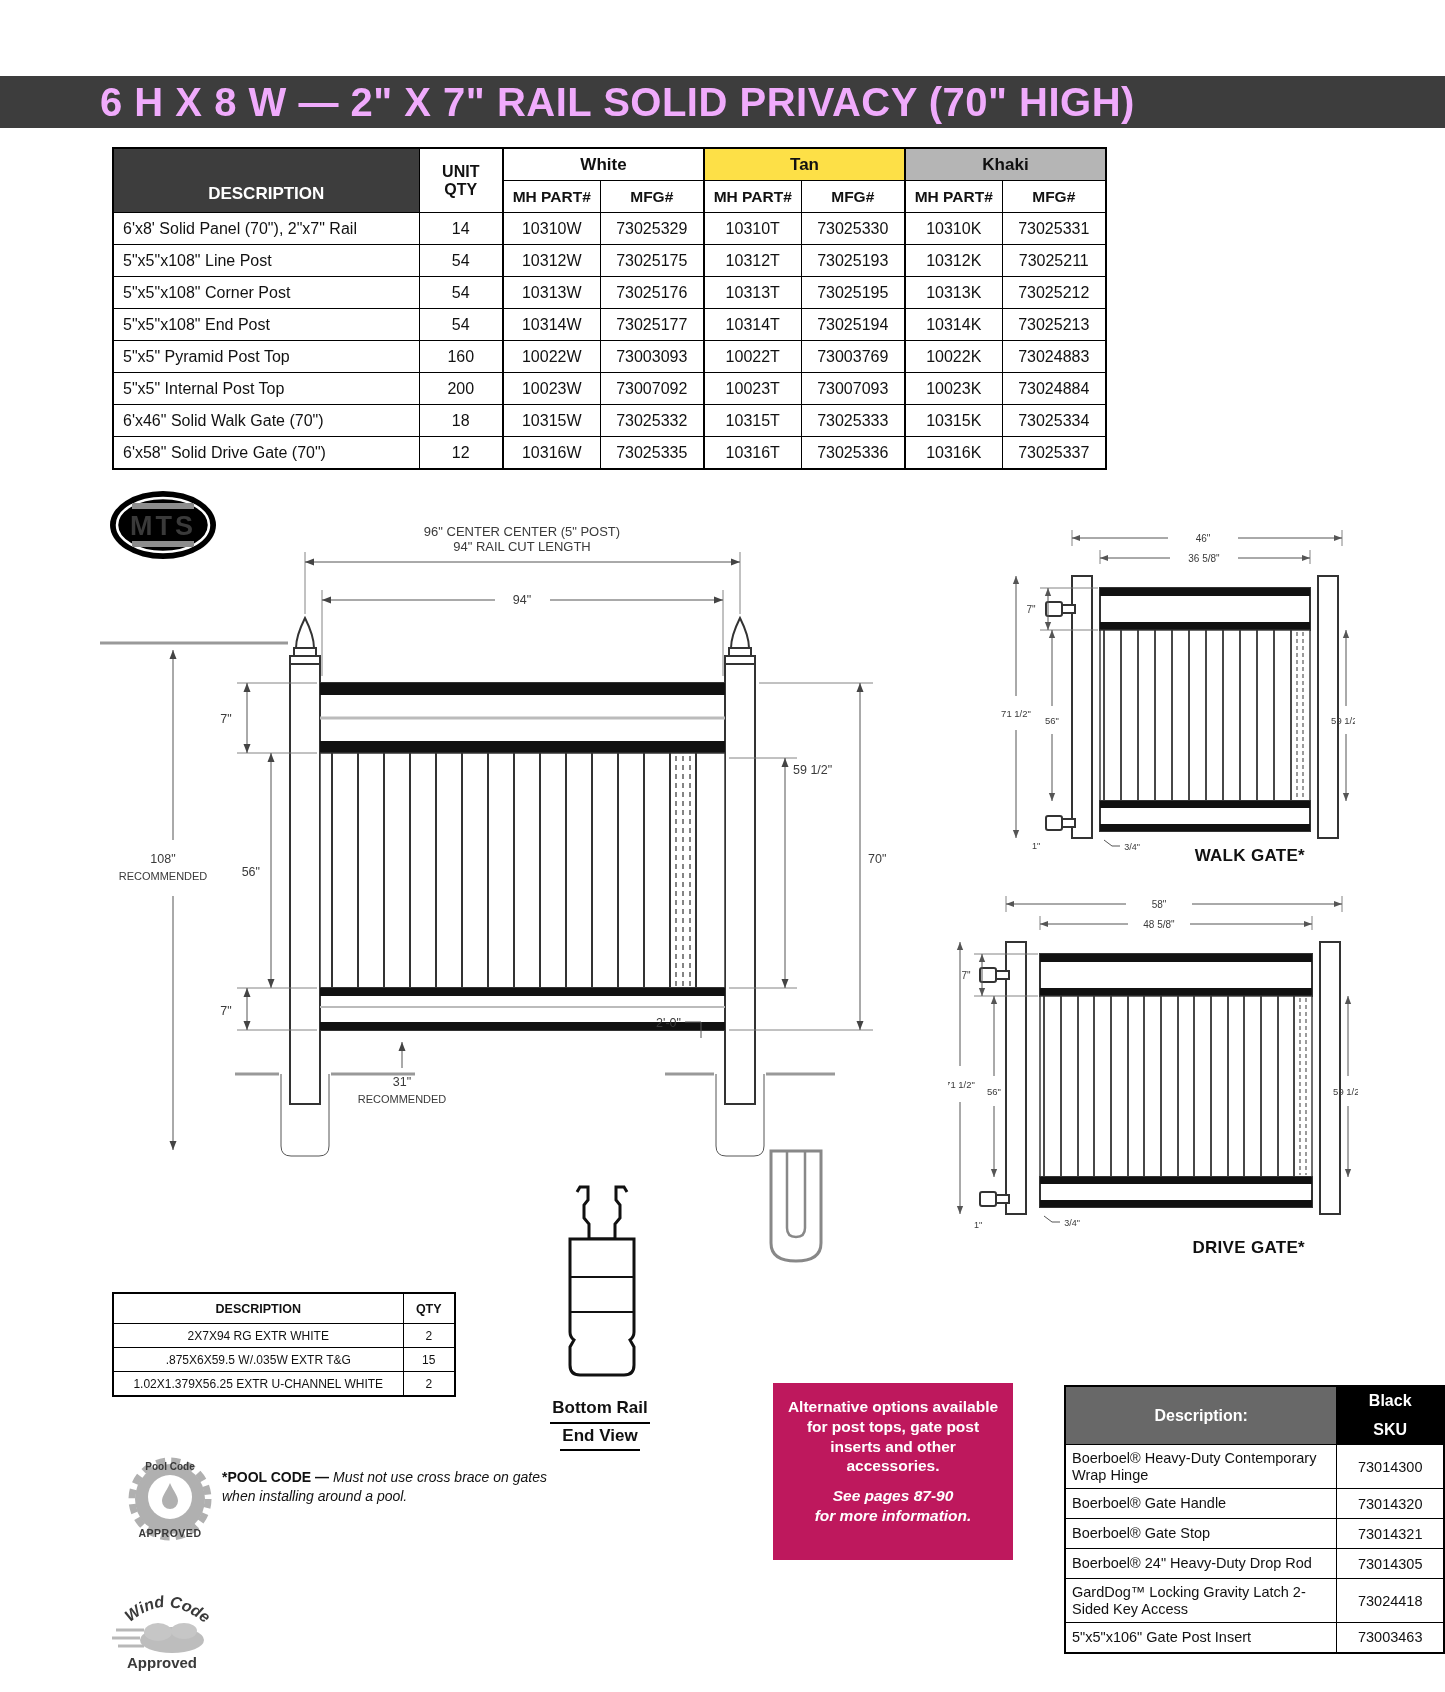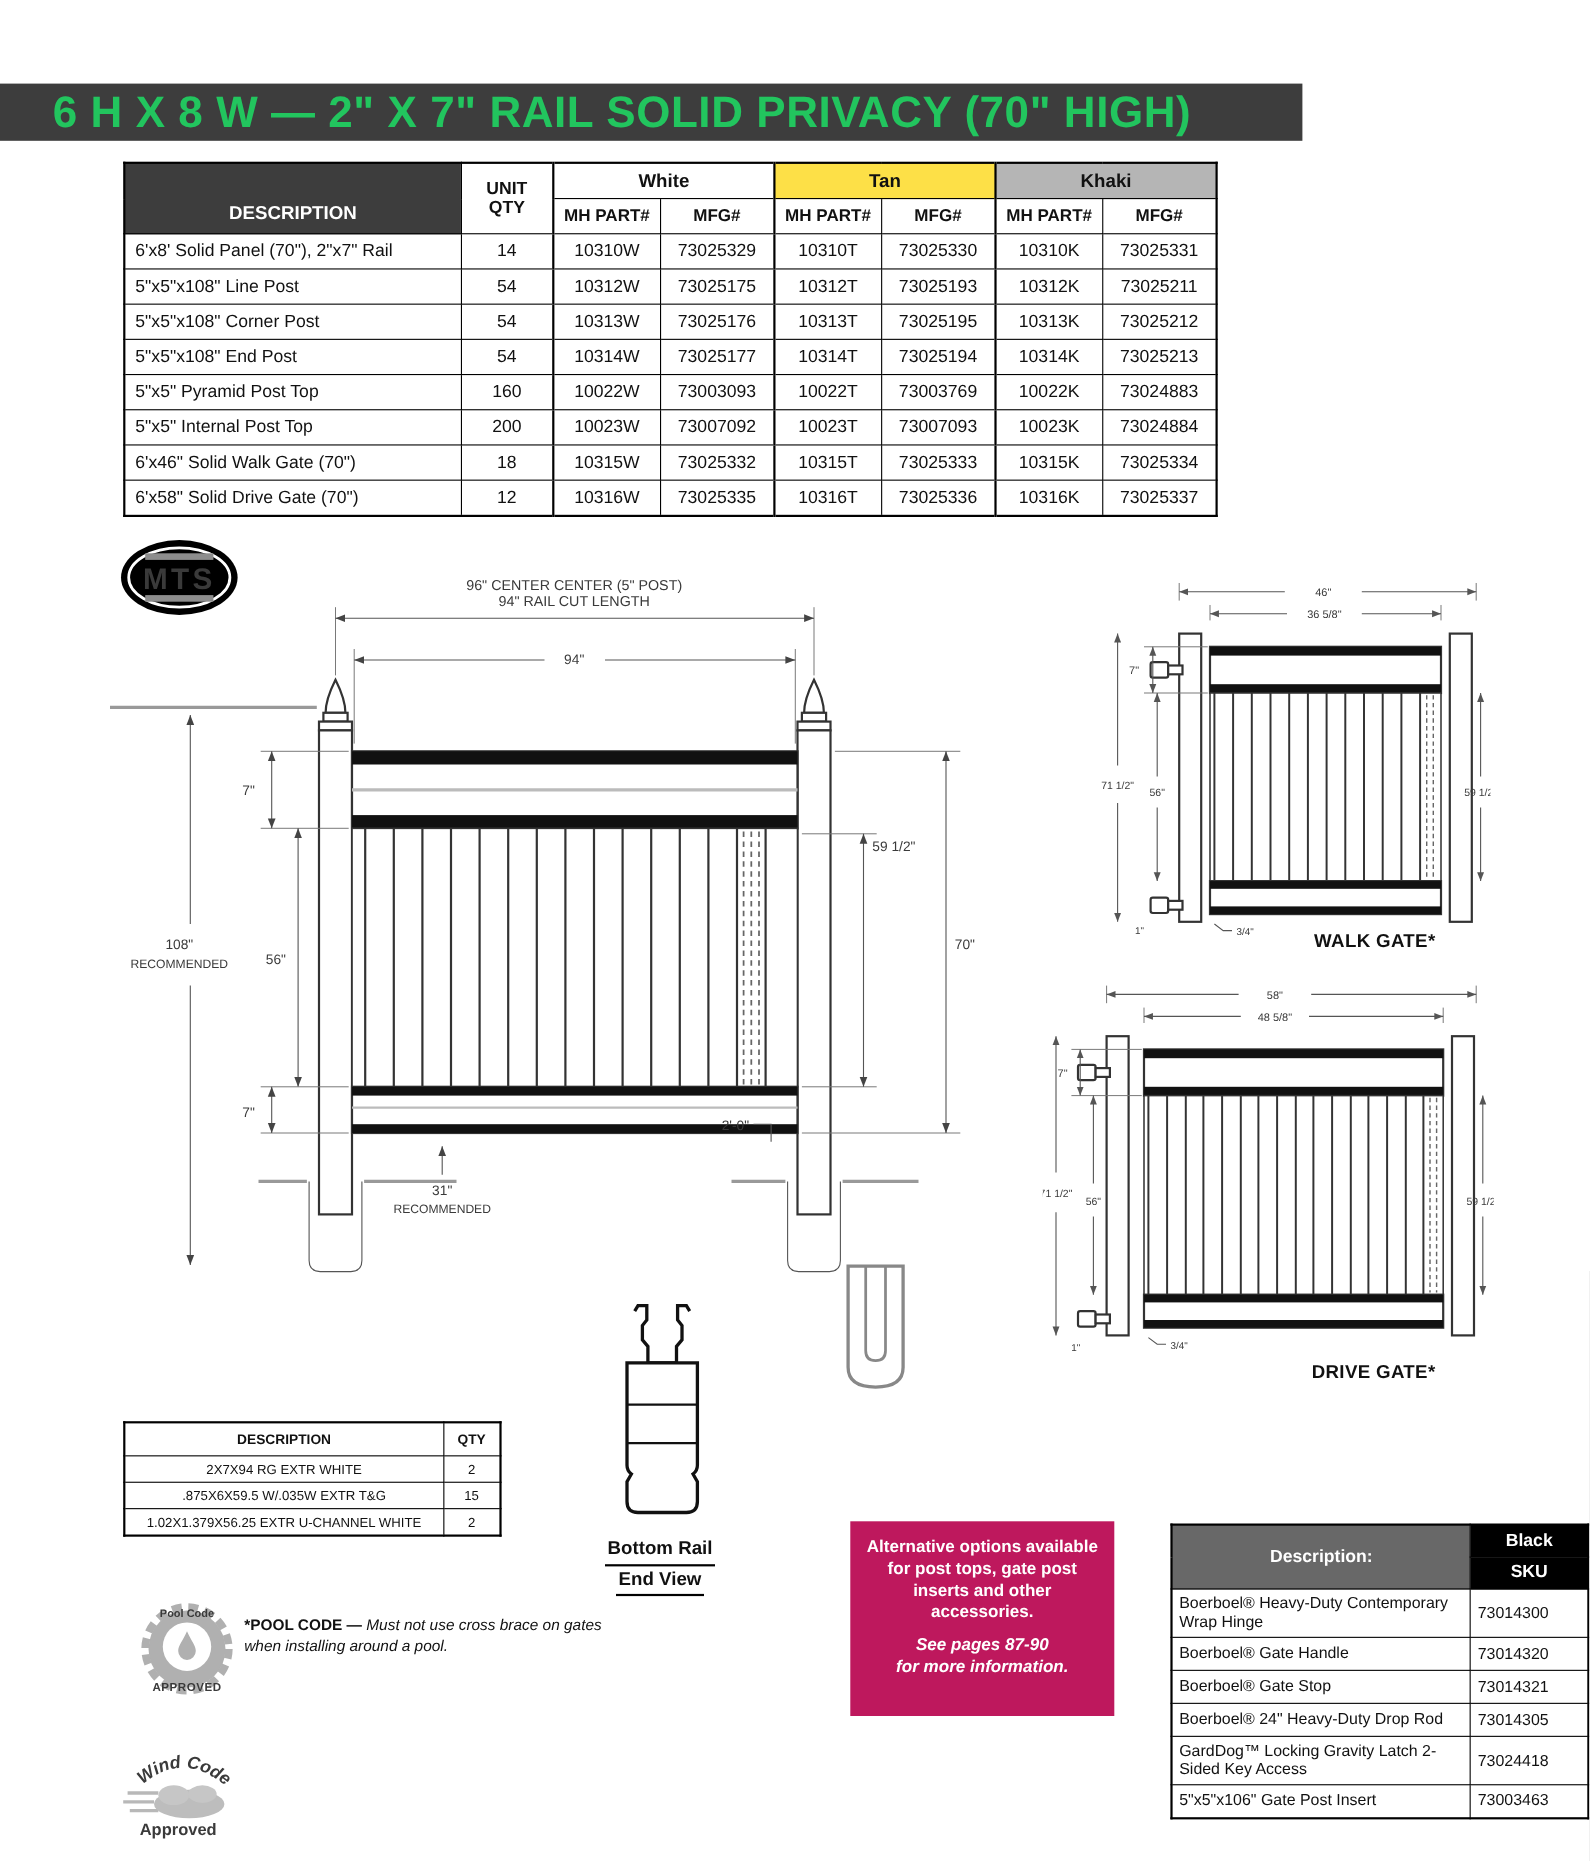--- a/index.html
+++ b/index.html
@@ -3,22 +3,22 @@
 <meta charset="utf-8">
 <style>
   html,body{margin:0;padding:0;background:#e8e8e8;}
   .page{position:relative;width:1445px;height:1692px;background:#fff;
         font-family:"Liberation Sans","DejaVu Sans",sans-serif;color:#111;overflow:hidden;}
   .abs{position:absolute;}
   
   .eyebrow{font-size:25px;letter-spacing:.5px;color:#1a1a1a;}
   .eyebrow .lt{font-weight:normal;}
   .eyebrow .bd{font-weight:bold;}
-  .banner{left:0;top:76px;width:1184px;height:52px;background:#3d3d3d;color:#22c55e;
-          font-weight:bold;font-size:40px;line-height:52px;padding-left:48px;box-sizing:border-box;
+  .banner{left:0;top:76px;width:1445px;height:52px;background:#3d3d3d;color:#f0abfc;
+          font-weight:bold;font-size:40px;line-height:52px;padding-left:100px;box-sizing:border-box;
           letter-spacing:.5px;white-space:nowrap;}
   
   table{border-collapse:collapse;}
   .parts{font-size:16px;}
   .parts th,.parts td{border:1.5px solid #000;padding:0 6px;height:31px;text-align:center;}
   .parts .desc-h{background:#3d3d3d;color:#fff;font-size:17px;text-align:center;vertical-align:bottom;padding-bottom:8px;}
   .parts .unit-h{font-size:16px;line-height:1.1;}
   .parts .grp{font-size:17px;margin-top:20px;}
   .parts .g-tan{background:#fde047;}
   .parts .g-khaki{background:#b5b5b5;}
@@ -31,21 +31,21 @@
   .comp th,.comp td{border:1.5px solid #000;text-align:center;height:23px;padding:0 4px;}
   .comp th{height:29px;font-size:12.5px;}
   .comp{border:2px solid #000;}
   
   .acc{font-size:14.5px;}
   .acc th,.acc td{border:1.5px solid #000;padding:0 6px;}
   .acc{border:2px solid #000;margin-left:34px;}
   .acc .dh{background:#686868;color:#fff;font-size:16px;text-align:center;width:272px;}
   .acc .bh,.acc .sh{background:#000;color:#fff;text-align:center;font-size:16px;height:28px;width:96px;}
   .acc td.dd{text-align:left;line-height:1.15;padding:4px 6px;}
-  .acc td.sk{}
+  .acc td.sk{text-align:center;}
   
   .altbox{left:773px;top:1383px;width:240px;height:177px;background:#be185d;color:#fff;
           text-align:center;box-sizing:border-box;padding:14px 14px 0 14px;}
   .altbox .p1{font-weight:bold;font-size:15.5px;line-height:1.28;}
   .altbox .p2{font-weight:bold;font-style:italic;font-size:15.5px;line-height:1.28;margin-top:10px;}
   
   .notice{font-size:14px;line-height:1.35;}
   .notice .tt{font-weight:bold;font-style:normal;}
   .notice .tx{font-style:italic;}
   

